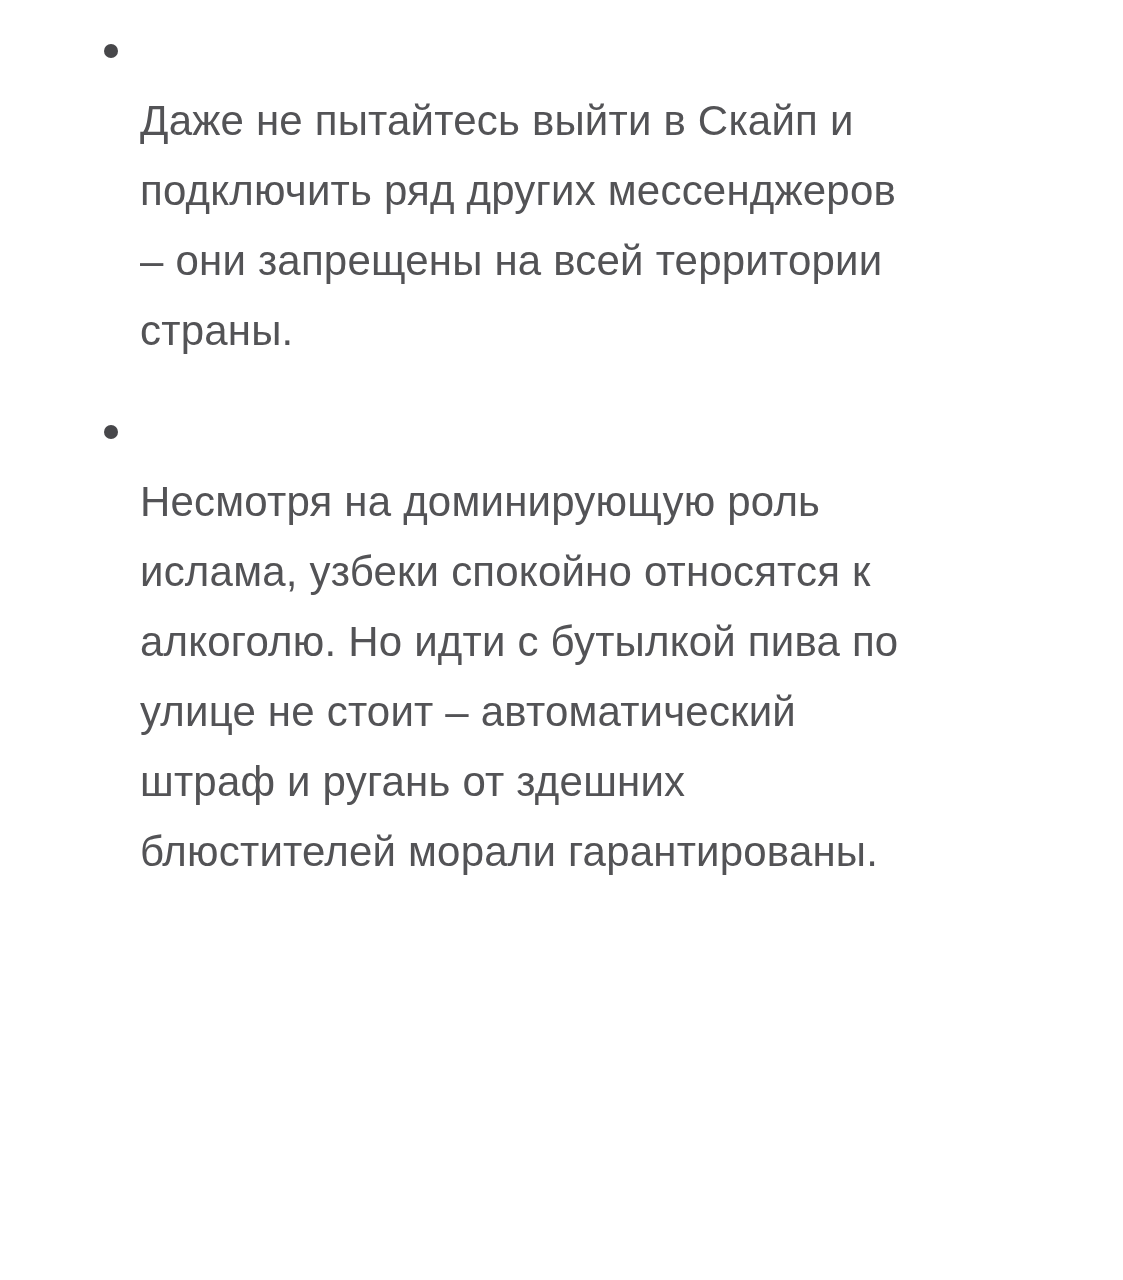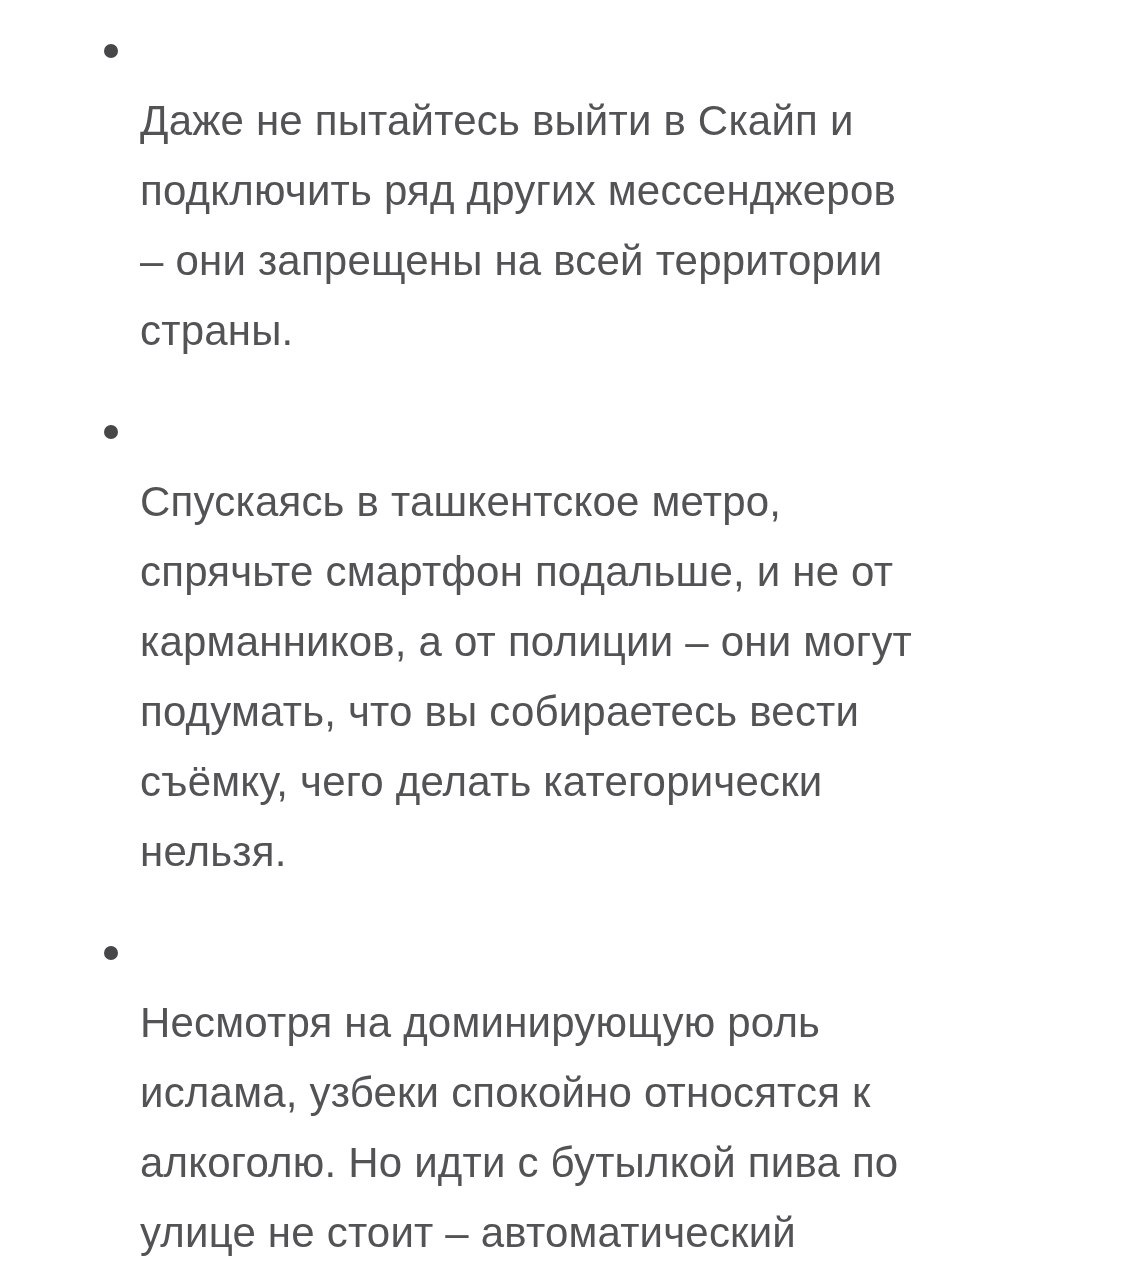--- a/index.html
+++ b/index.html
@@ -50,28 +50,20 @@
 
 <div class="page">
   <ul class="bullet-list">
     <li>
       <span class="bullet-text">Даже не пытайтесь выйти в Скайп и
 подключить ряд других мессенджеров
 – они запрещены на всей территории
 страны.</span>
     </li>
     <li>
-      <span class="bullet-text">Спускаясь в ташкентское метро,
-спрячьте смартфон подальше, и не от
-карманников, а от полиции – они могут
-подумать, что вы собираетесь вести
-съёмку, чего делать категорически
-нельзя.</span>
-    </li>
-    <li>
       <span class="bullet-text">Несмотря на доминирующую роль
 ислама, узбеки спокойно относятся к
 алкоголю. Но идти с бутылкой пива по
 улице не стоит – автоматический
 штраф и ругань от здешних
 блюстителей морали гарантированы.</span>
     </li>
   </ul>
 </div>
 

